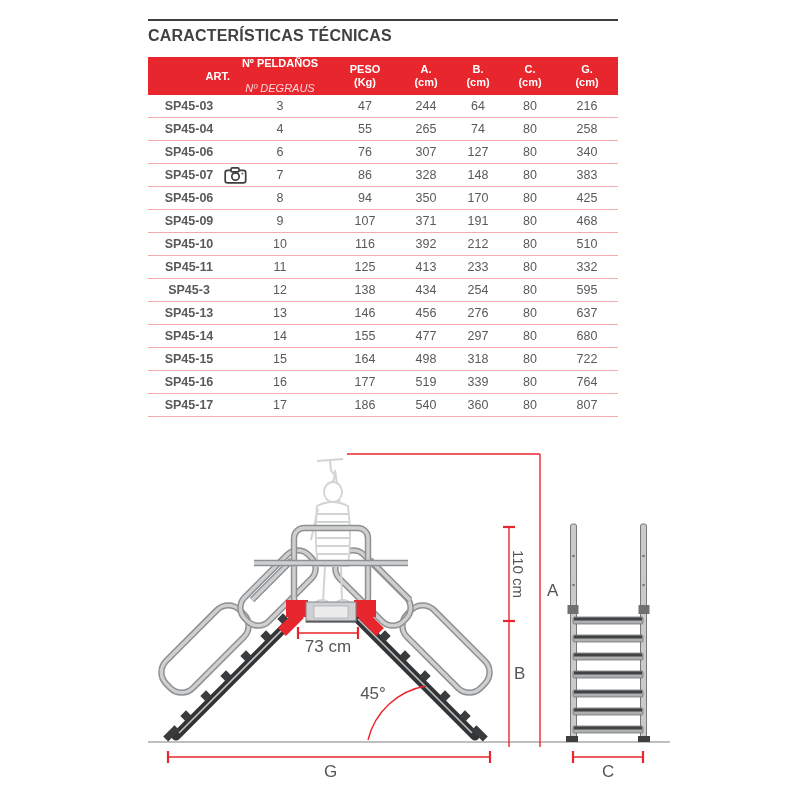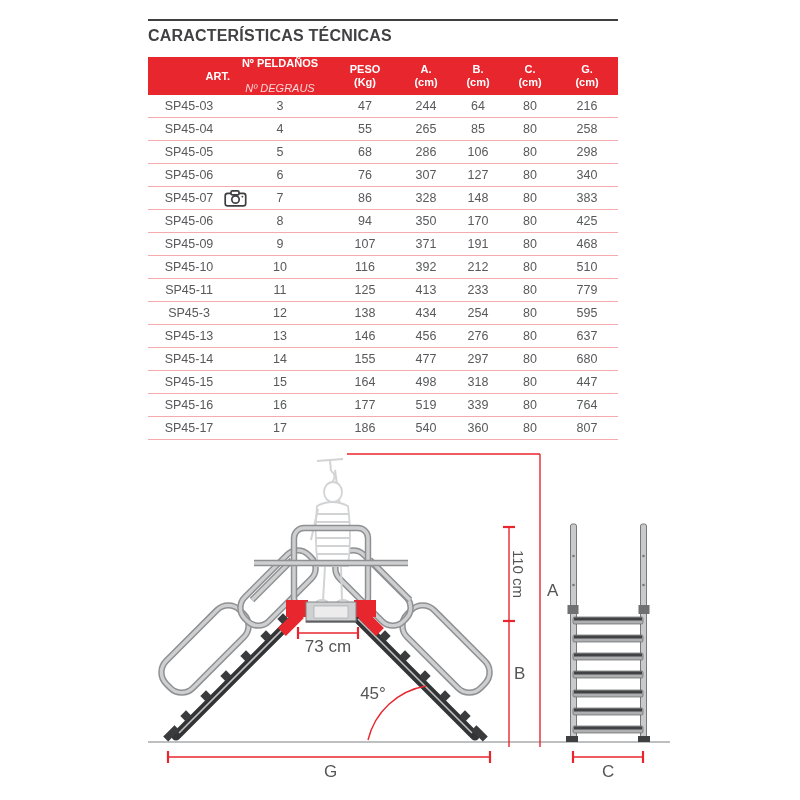--- a/index.html
+++ b/index.html
@@ -12,21 +12,21 @@
 
   table.spec { position:absolute; left:148px; top:57px; width:470px; border-collapse:collapse;
                table-layout:fixed; }
   table.spec thead th { background:#e8262d; color:#ffffff; font-size:11px; font-weight:bold;
                         height:35px; padding:0; vertical-align:middle; line-height:13px; }
   th.h-art { text-align:right; padding-left:8px; }
   .hdr-sub { font-weight:bold; }
   .hdr-italic { font-style:italic; font-weight:normal; color:rgba(255,255,255,0.82);margin-top:12px; }
   table.spec tbody td { height:22px; font-size:12.5px; color:#58595b; text-align:center;
                         border-bottom:1px solid #f5abad; padding:0; white-space:nowrap; }
-  td.art { color:#e8262d; font-weight:normal; text-align:left; padding-left:8px; position:relative; }
+  td.art { color:#e8262d; font-weight:bold; text-align:left; padding-left:8px; position:relative; }
   .cam { position:absolute; left:76px; top:3px; width:24px; height:17px; cursor:pointer; }
 
   svg text { font-family:"Liberation Sans", sans-serif; }
   .dim-line { stroke:#e8262d; stroke-width:1.4; fill:none; }
   .dim-tick { stroke:#e8262d; stroke-width:2.2; fill:none; }
   .dim-label { fill:#545557; font-size:17px; }
   .dim-label-sm { fill:#545557; font-size:15px; }
   .tube-o { fill:none; stroke:#8f9092; stroke-width:6.4; }
   .tube-i { fill:none; stroke:#cdcfd0; stroke-width:3.4; }
   .stringer { stroke:#333436; stroke-width:9; fill:none; stroke-linecap:round; }
@@ -100,36 +100,25 @@
           <td>216</td>
         </tr>
 
         <tr>
           <td class="art">
             <span>SP45-04</span>
           </td>
           <td>4</td>
           <td>55</td>
           <td>265</td>
-          <td>85</td>
+          <td>74</td>
           <td>80</td>
           <td>258</td>
         </tr>
 
-        <tr>
-          <td class="art">
-            <span>SP45-05</span>
-          </td>
-          <td>5</td>
-          <td>68</td>
-          <td>286</td>
-          <td>106</td>
-          <td>80</td>
-          <td>298</td>
-        </tr>
 
         <tr>
           <td class="art">
             <span>SP45-06</span>
           </td>
           <td>6</td>
           <td>76</td>
           <td>307</td>
           <td>127</td>
           <td>80</td>
@@ -193,21 +182,21 @@
 
         <tr>
           <td class="art">
             <span>SP45-11</span>
           </td>
           <td>11</td>
           <td>125</td>
           <td>413</td>
           <td>233</td>
           <td>80</td>
-          <td>779</td>
+          <td>332</td>
         </tr>
 
         <tr>
           <td class="art">
             <span>SP45-3</span>
           </td>
           <td>12</td>
           <td>138</td>
           <td>434</td>
           <td>254</td>
@@ -241,21 +230,21 @@
 
         <tr>
           <td class="art">
             <span>SP45-15</span>
           </td>
           <td>15</td>
           <td>164</td>
           <td>498</td>
           <td>318</td>
           <td>80</td>
-          <td>447</td>
+          <td>722</td>
         </tr>
 
         <tr>
           <td class="art">
             <span>SP45-16</span>
           </td>
           <td>16</td>
           <td>177</td>
           <td>519</td>
           <td>339</td>

